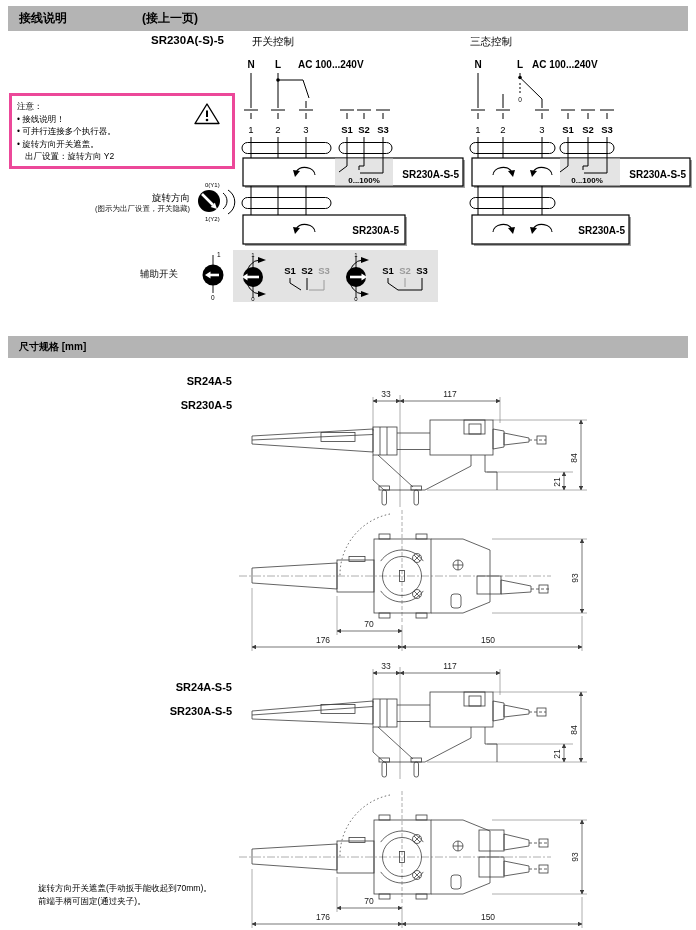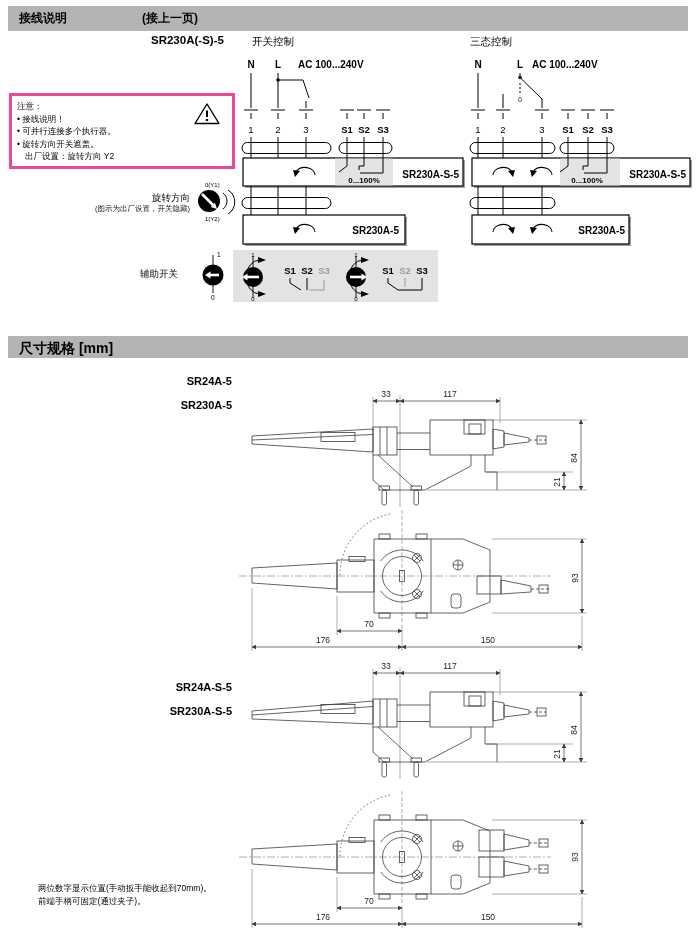--- a/index.html
+++ b/index.html
@@ -2,21 +2,21 @@
 <html><head>
 <meta charset="utf-8">
 <style>
   html,body{margin:0;padding:0;background:#fff;}
   .page{position:relative;width:696px;height:930px;background:#ffffff;overflow:hidden;
         font-family:"Liberation Sans","DejaVu Sans",sans-serif;color:#000;}
   .abs{position:absolute;}
   .bar{background:#b4b4b4;height:25px;display:flex;align-items:center;font-weight:bold;font-size:12px;}
   .bar .t1{padding-left:11px;}
   .bar .t2{padding-left:75px;}
-  .bar2{background:#b4b4b4;height:22px;display:flex;align-items:flex-end;font-weight:bold;font-size:14px;}
+  .bar2{background:#b4b4b4;height:22px;display:flex;align-items:center;font-weight:bold;font-size:10px;}
   .modelhdr{font-weight:bold;font-size:11.5px;}
   .diagtitle{font-size:10.5px;}
   .notebox{border:3px solid #ec4899;width:210px;height:62px;padding:4px 5px;font-size:8.5px;line-height:12.5px;}
   .notebox .indent{padding-left:8px;}
   .rlabel{font-size:9.5px;text-align:right;line-height:11px;}
   .rsub{font-size:7.5px;color:#111;}
   .auxpanel{background:#e3e3e3;width:205px;height:52px;}
   .modlist{font-weight:bold;font-size:11px;text-align:right;line-height:24px;}
   .foot{font-size:8.5px;line-height:13px;}
   svg text{font-family:"Liberation Sans","DejaVu Sans",sans-serif;fill:#000;}
@@ -499,17 +499,17 @@
       <line x1="296" y1="54" x2="316" y2="54" stroke-dasharray="3,2"></line>
         <rect x="306" y="50" width="9" height="8"></rect>
       <rect x="246" y="68" width="25" height="20"></rect>
         <path d="M271,72 L296,77 V83 L271,87 Z"></path>
       <line x1="296" y1="80" x2="316" y2="80" stroke-dasharray="3,2"></line>
         <rect x="306" y="76" width="9" height="8"></rect>
     </g>
   </svg>
 
   <div class="abs foot" style="left:38px;top:882px;width:260px;">
-    <div>两位数字显示位置(手动扳手能收起到70mm)。</div>
+    <div>旋转方向开关遮盖(手动扳手能收起到70mm)。</div>
     <div>前端手柄可固定(通过夹子)。</div>
   </div>
 
 </div>
 
 </body></html>

